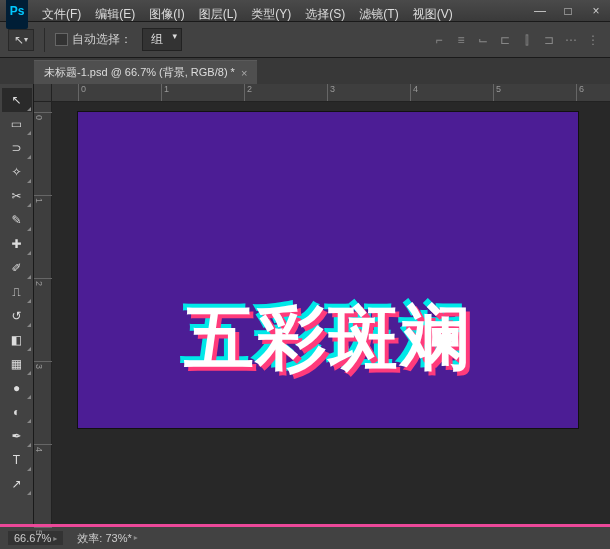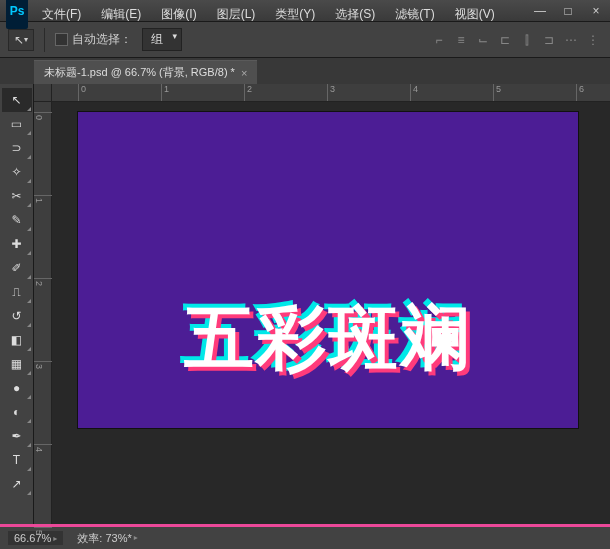--- a/index.html
+++ b/index.html
@@ -1,19 +1,19 @@
 <!DOCTYPE html>
 <html><head>
 <meta charset="utf-8">
 <style>
 * { margin: 0; padding: 0; box-sizing: border-box; font-family: "Microsoft YaHei", sans-serif; }
 body { background: #2a2a2a; width: 610px; height: 549px; overflow: hidden; color: #ccc; font-size: 12px; }
 .titlebar { height: 22px; background: linear-gradient(#4a4a4a, #3a3a3a); display: flex; align-items: center; border-bottom: 1px solid #1a1a1a; }
 .ps-logo { width: 22px; height: 36px; margin-left: 6px; display: flex; align-items: center; justify-content: center; color: #00c8ff; font-weight: bold; font-size: 12px; background: #001e36; border-radius: 2px; }
-.menubar { display: flex; align-items: flex-start; gap: 8px; margin-left: 8px; flex: 1; margin-top: 8px; }
+.menubar { display: flex; align-items: flex-start; gap: 2px; margin-left: 8px; flex: 1; margin-top: 8px; }
 .menu-item { padding: 2px 6px; color: #ddd; cursor: default; }
 .winctrl { display: flex; }
 .winbtn { width: 28px; height: 20px; display: flex; align-items: center; justify-content: center; color: #ccc; }
 .optbar { height: 36px; background: #424242; display: flex; align-items: center; padding: 0 8px; gap: 10px; border-bottom: 1px solid #1a1a1a; }
 .tool-ind { width: 26px; height: 22px; border: 1px solid #282828; display: flex; align-items: center; justify-content: center; background: #3a3a3a; }
 .divider { width: 1px; height: 24px; background: #2a2a2a; }
 .chk { width: 13px; height: 13px; border: 1px solid #666; background: #333; display: inline-block; vertical-align: middle; margin-right: 4px; }
 .selectbox { background: #333; border: 1px solid #222; padding: 2px 18px 2px 8px; position: relative; color: #ddd; }
 .selectbox::after { content: "▾"; position: absolute; right: 4px; font-size: 9px; }
 .align-icons { margin-left: auto; display: flex; gap: 4px; }

